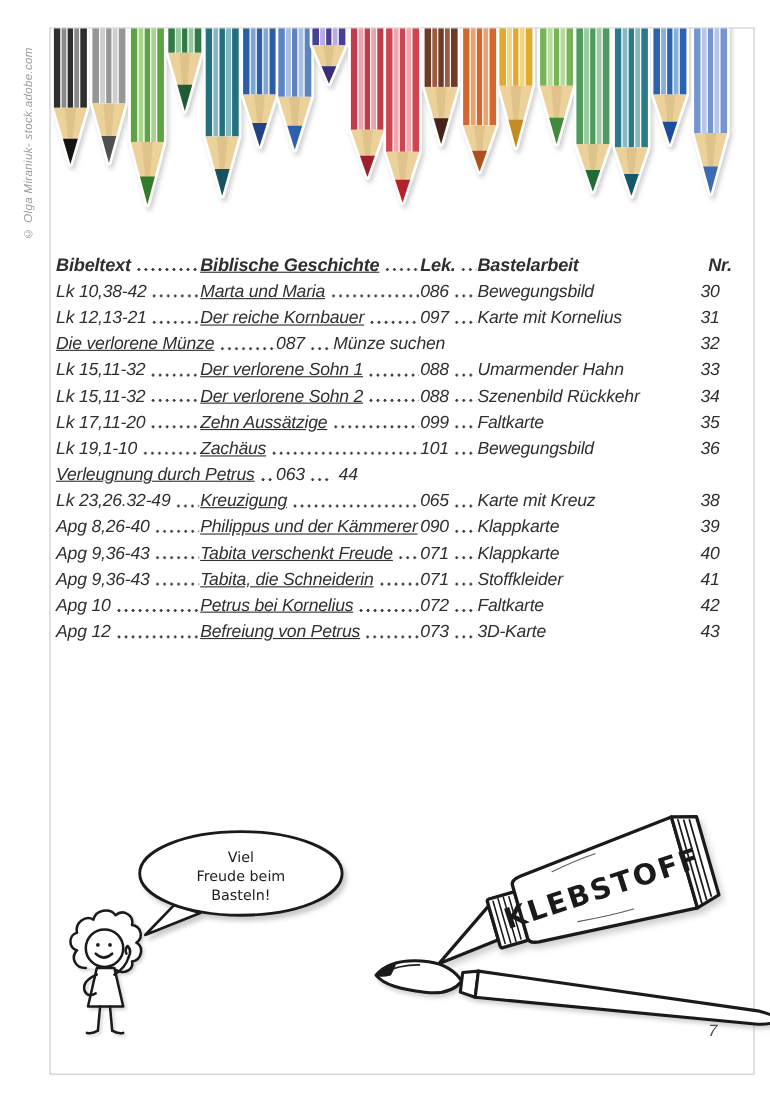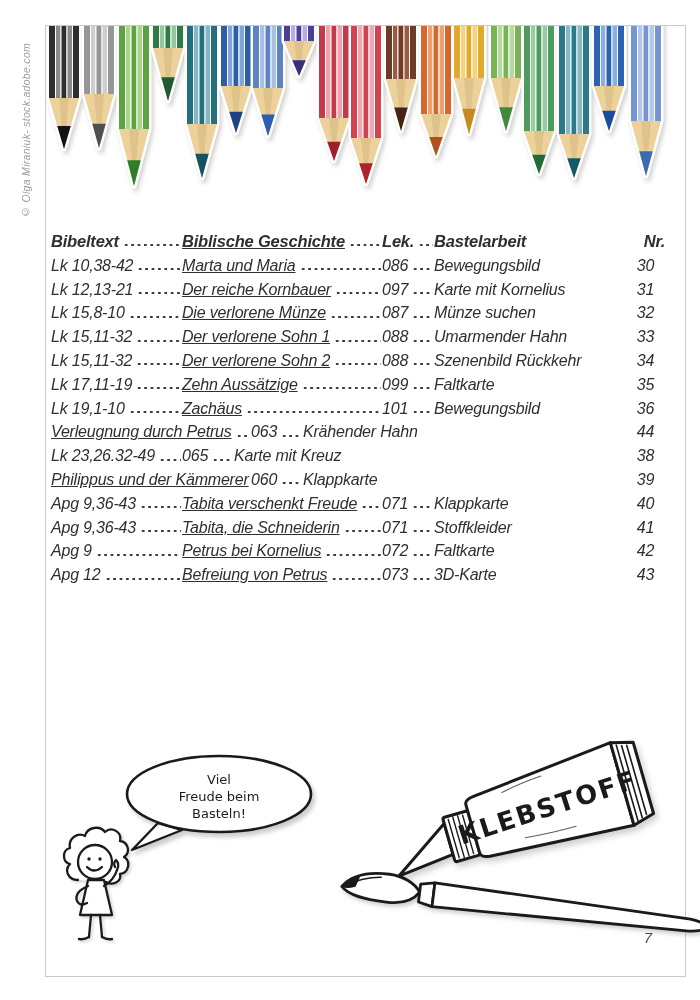--- a/index.html
+++ b/index.html
@@ -397,24 +397,20 @@
       <div class="c c4">
             <span class="t">Karte mit Kornelius</span>
             <span class="leader"></span>
           </div>
       <div class="c c5">
             <span class="t">31</span>
           </div>
     </div>
 
     <div class="trow">
-      <div class="c c1">
-            <span class="t">Lk 15,8-10</span>
-            <span class="leader"></span>
-          </div>
       <div class="c c2">
             <span class="t">Die verlorene Münze</span>
             <span class="leader"></span>
           </div>
       <div class="c c3">
             <span class="t">087</span>
             <span class="leader"></span>
           </div>
       <div class="c c4">
             <span class="t">Münze suchen</span>
@@ -464,21 +460,21 @@
             <span class="t">Szenenbild Rückkehr</span>
             <span class="leader"></span>
           </div>
       <div class="c c5">
             <span class="t">34</span>
           </div>
     </div>
 
     <div class="trow">
       <div class="c c1">
-            <span class="t">Lk 17,11-19</span>
+            <span class="t">Lk 17,11-20</span>
             <span class="leader"></span>
           </div>
       <div class="c c2">
             <span class="t">Zehn Aussätzige</span>
             <span class="leader"></span>
           </div>
       <div class="c c3">
             <span class="t">099</span>
             <span class="leader"></span>
           </div>
@@ -515,54 +511,58 @@
 
     <div class="trow">
       <div class="c c2">
             <span class="t">Verleugnung durch Petrus</span>
             <span class="leader"></span>
           </div>
       <div class="c c3">
             <span class="t">063</span>
             <span class="leader"></span>
           </div>
-      <div class="c c4">
-            <span class="t">Krähender Hahn</span>
-            <span class="leader"></span>
-          </div>
       <div class="c c5">
             <span class="t">44</span>
           </div>
     </div>
 
     <div class="trow">
       <div class="c c1">
             <span class="t">Lk 23,26.32-49</span>
             <span class="leader"></span>
           </div>
+      <div class="c c2">
+            <span class="t">Kreuzigung</span>
+            <span class="leader"></span>
+          </div>
       <div class="c c3">
             <span class="t">065</span>
             <span class="leader"></span>
           </div>
       <div class="c c4">
             <span class="t">Karte mit Kreuz</span>
             <span class="leader"></span>
           </div>
       <div class="c c5">
             <span class="t">38</span>
           </div>
     </div>
 
     <div class="trow">
+      <div class="c c1">
+            <span class="t">Apg 8,26-40</span>
+            <span class="leader"></span>
+          </div>
       <div class="c c2">
             <span class="t">Philippus und der Kämmerer</span>
             <span class="leader"></span>
           </div>
       <div class="c c3">
-            <span class="t">060</span>
+            <span class="t">090</span>
             <span class="leader"></span>
           </div>
       <div class="c c4">
             <span class="t">Klappkarte</span>
             <span class="leader"></span>
           </div>
       <div class="c c5">
             <span class="t">39</span>
           </div>
     </div>
@@ -606,21 +606,21 @@
             <span class="t">Stoffkleider</span>
             <span class="leader"></span>
           </div>
       <div class="c c5">
             <span class="t">41</span>
           </div>
     </div>
 
     <div class="trow">
       <div class="c c1">
-            <span class="t">Apg 9</span>
+            <span class="t">Apg 10</span>
             <span class="leader"></span>
           </div>
       <div class="c c2">
             <span class="t">Petrus bei Kornelius</span>
             <span class="leader"></span>
           </div>
       <div class="c c3">
             <span class="t">072</span>
             <span class="leader"></span>
           </div>

